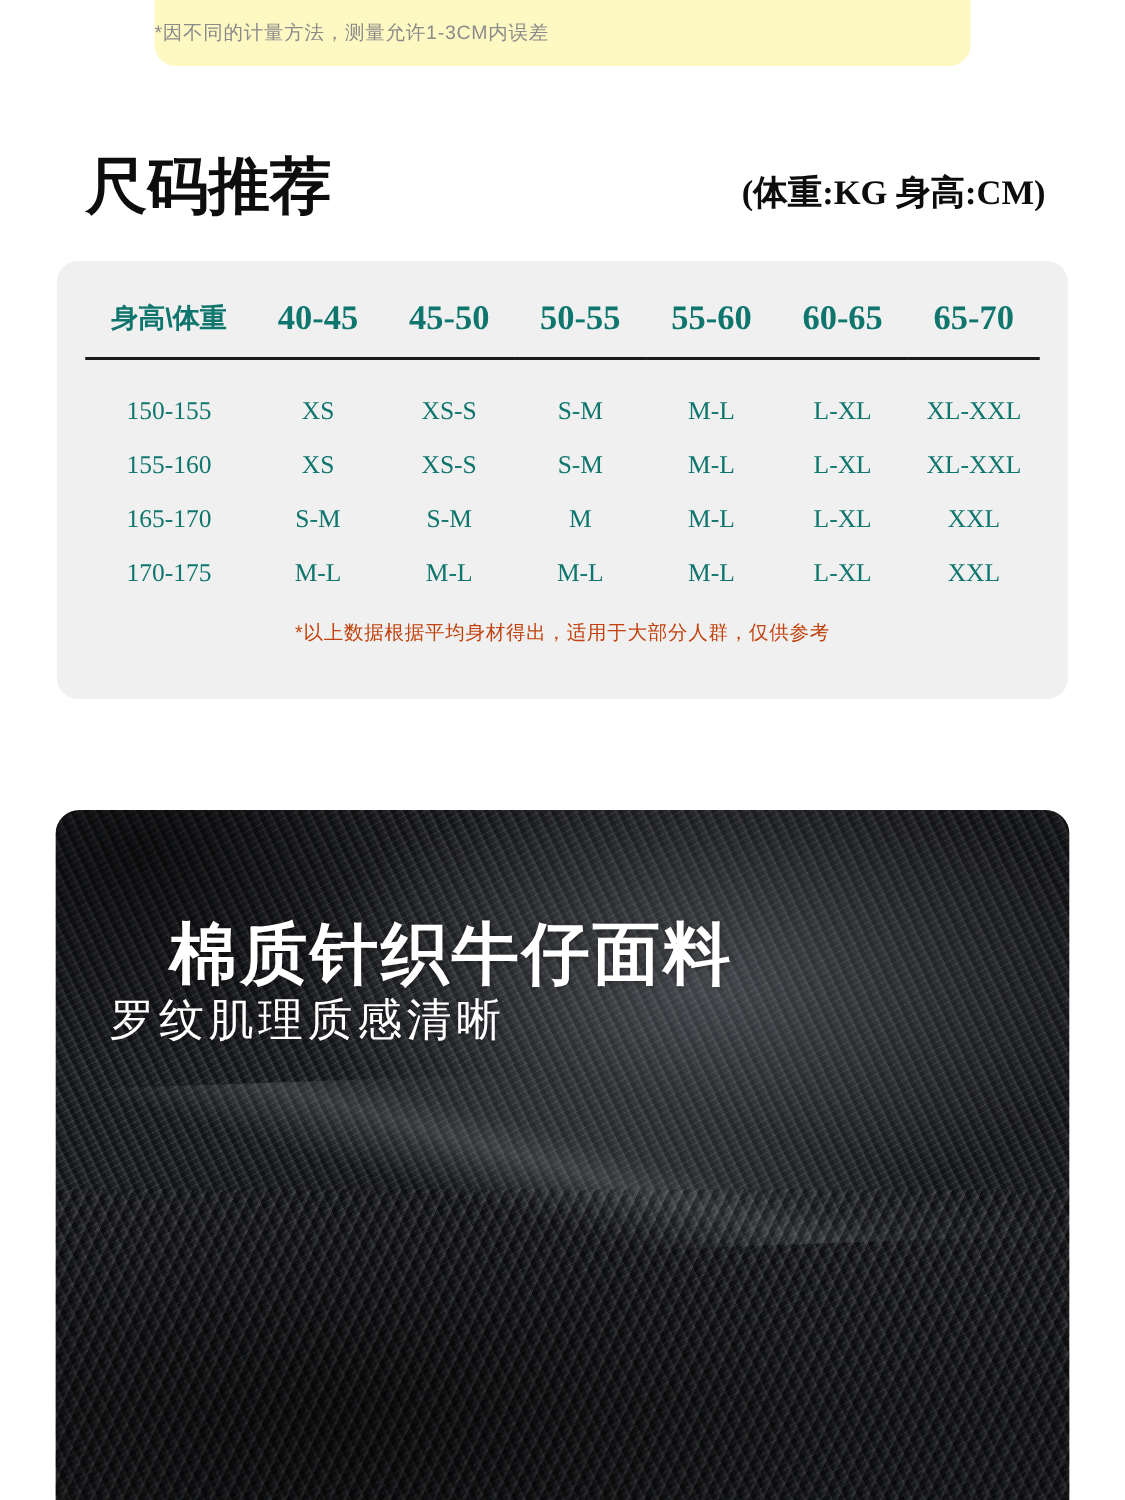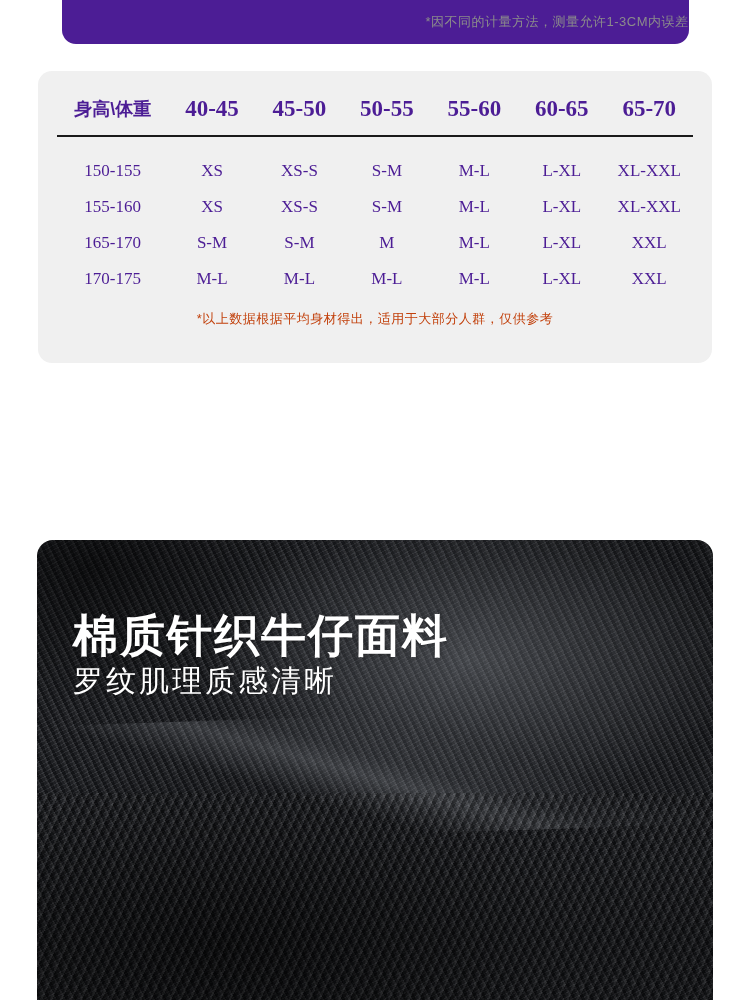--- a/index.html
+++ b/index.html
@@ -6,28 +6,28 @@
   html, body { width: 750px; background: #ffffff; }
   body {
     height: 1000px;
     overflow: hidden;
     font-family: "Liberation Sans", "DejaVu Sans", sans-serif;
     position: relative;
   }
 
   
   .notice-bar {
-    width: 627px;
+    width: 544px;
     height: 44px;
     margin: 0 auto;
-    background: #4c1d95;
+    background: #fef9c3;
     border-radius: 0 0 14px 14px;
     display: flex;
     align-items: center;
-    justify-content: flex-end;
+    justify-content: flex-start;
   }
   .notice-bar span {
     font-size: 13px;
     color: #8b8b8b;
     letter-spacing: 0.5px;
   }
 
   
   .title-row {
     display: flex;
@@ -58,21 +58,21 @@
     margin: 27px auto 0;
     background: #f0f0f0;
     border-radius: 14px;
     padding: 0 19px;
     overflow: hidden;
   }
   table.size-table {
     width: 100%;
     border-collapse: collapse;
     table-layout: fixed;
-    color: #4c1d95;
+    color: #0f766e;
     font-family: "Liberation Serif", "DejaVu Serif", serif;
   }
   table.size-table th {
     font-size: 23px;
     font-weight: 700;
     text-align: center;
     padding: 25px 0 13px;
     border-bottom: 2px solid #1a1a1a;
     white-space: nowrap;
   }
@@ -137,40 +137,45 @@
     top: 70px;
     z-index: 2;
     color: #ffffff;
   }
   .fabric-caption .cap1 {
     font-size: 45px;
     font-weight: 800;
     letter-spacing: 2px;
     line-height: 1.15;
     text-shadow: 0 1px 4px rgba(0,0,0,0.35);
+    margin-left: 40px;
   }
   .fabric-caption .cap2 {
     font-size: 30px;
     font-weight: 500;
     letter-spacing: 3px;
     line-height: 1.15;
     margin-top: 4px;
     text-shadow: 0 1px 4px rgba(0,0,0,0.35);
     font-family: Liberation Mono, monospace;
   }
 </style>
 </head>
 <body>
 
 <div class="page">
 
   <div class="notice-bar">
     <span>*因不同的计量方法，测量允许1-3CM内误差</span>
   </div>
 
+  <div class="title-row">
+    <div class="section-title">尺码推荐</div>
+    <div class="unit-note">(体重:KG 身高:CM)</div>
+  </div>
 
   <div class="size-card">
     <table class="size-table">
       <thead>
         <tr id="size-thead-row">
             <th>身高\体重</th>
             <th>40-45</th>
             <th>45-50</th>
             <th>50-55</th>
             <th>55-60</th>

